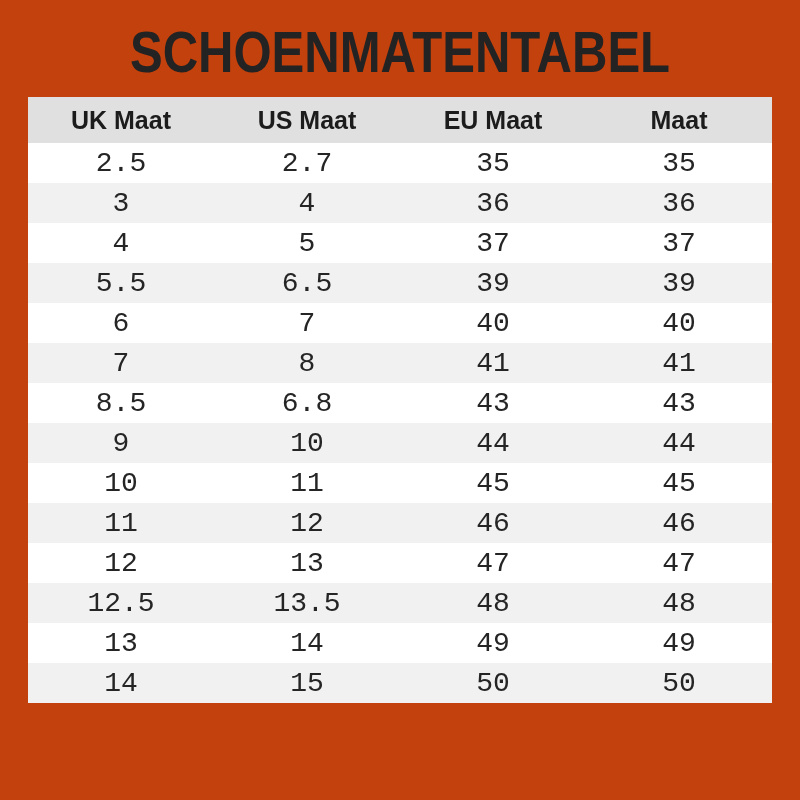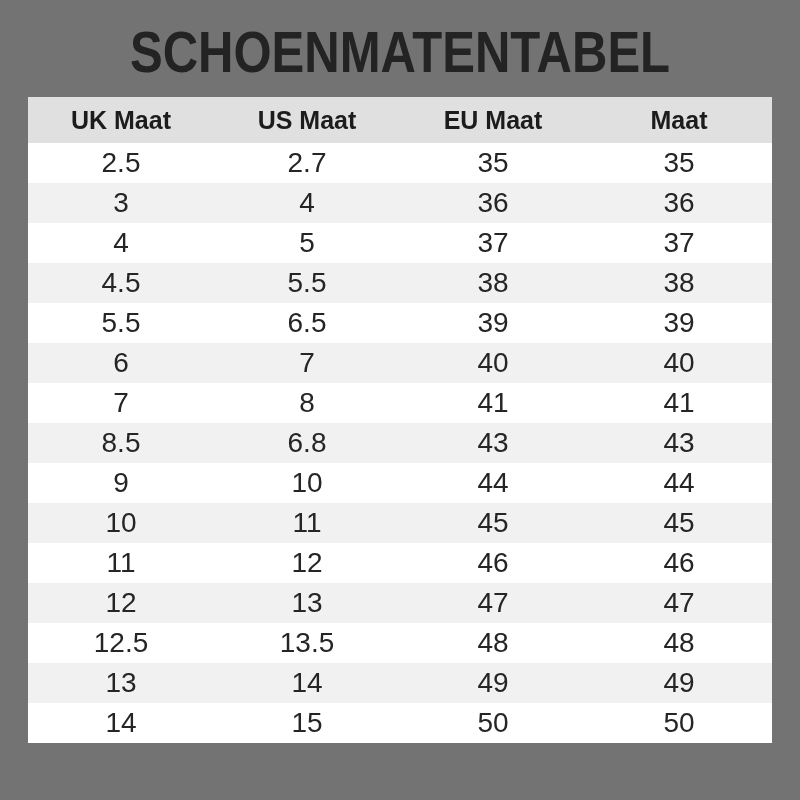--- a/index.html
+++ b/index.html
@@ -4,21 +4,21 @@
 <style>
   html, body {
     margin: 0;
     padding: 0;
     background: #ffffff;
   }
   .page {
     position: relative;
     width: 800px;
     height: 800px;
-    background: #737373;
+    background: #c2410c;
     overflow: hidden;
     font-family: "Liberation Sans", "DejaVu Sans", sans-serif;
   }
   .page-title {
     position: absolute;
     top: 22px;
     left: 0;
     right: 0;
     margin: 0;
     text-align: center;
@@ -48,20 +48,21 @@
     font-size: 25px;
     font-weight: 700;
     color: #1c1c1c;
     text-align: center;
     vertical-align: middle;
     padding: 0;
   }
   .size-table tbody tr {
     height: 40px;
     background: #ffffff;
+    font-family: Liberation Mono, monospace;
   }
   .size-table tbody tr:nth-child(even) {
     background: #f1f1f1;
   }
   .size-table td {
     font-size: 28px;
     font-weight: 400;
     color: #252525;
     text-align: center;
     vertical-align: middle;
@@ -94,26 +95,20 @@
           <td>3</td>
           <td>4</td>
           <td>36</td>
           <td>36</td>
         </tr>
         <tr>
           <td>4</td>
           <td>5</td>
           <td>37</td>
           <td>37</td>
-        </tr>
-        <tr>
-          <td>4.5</td>
-          <td>5.5</td>
-          <td>38</td>
-          <td>38</td>
         </tr>
         <tr>
           <td>5.5</td>
           <td>6.5</td>
           <td>39</td>
           <td>39</td>
         </tr>
         <tr>
           <td>6</td>
           <td>7</td>

